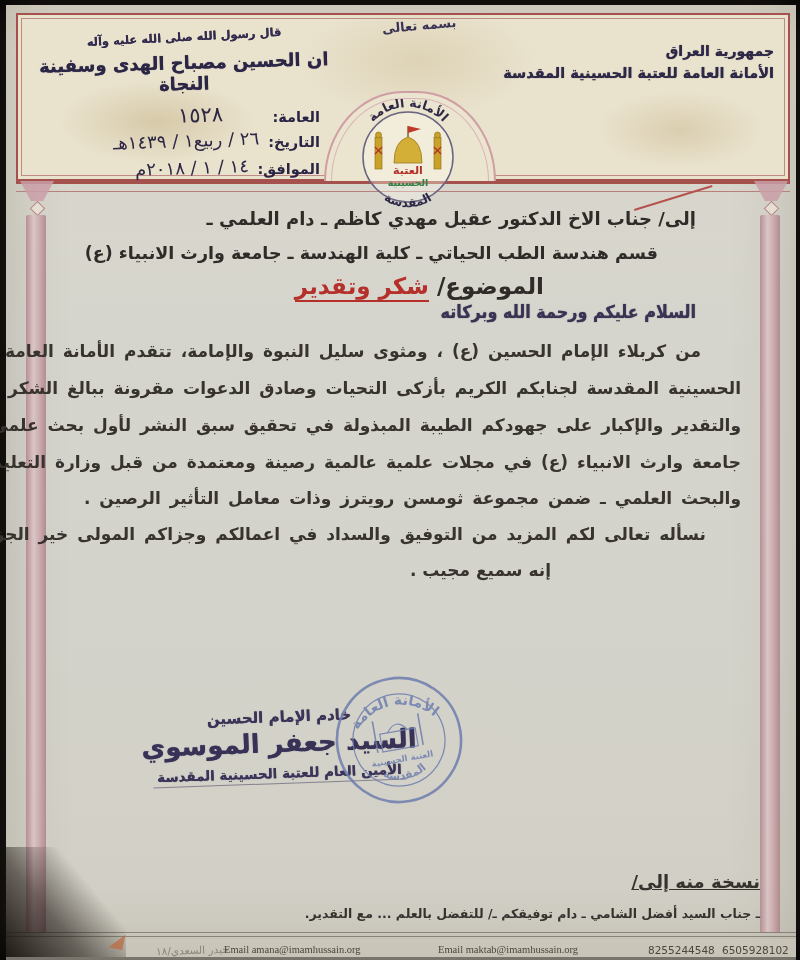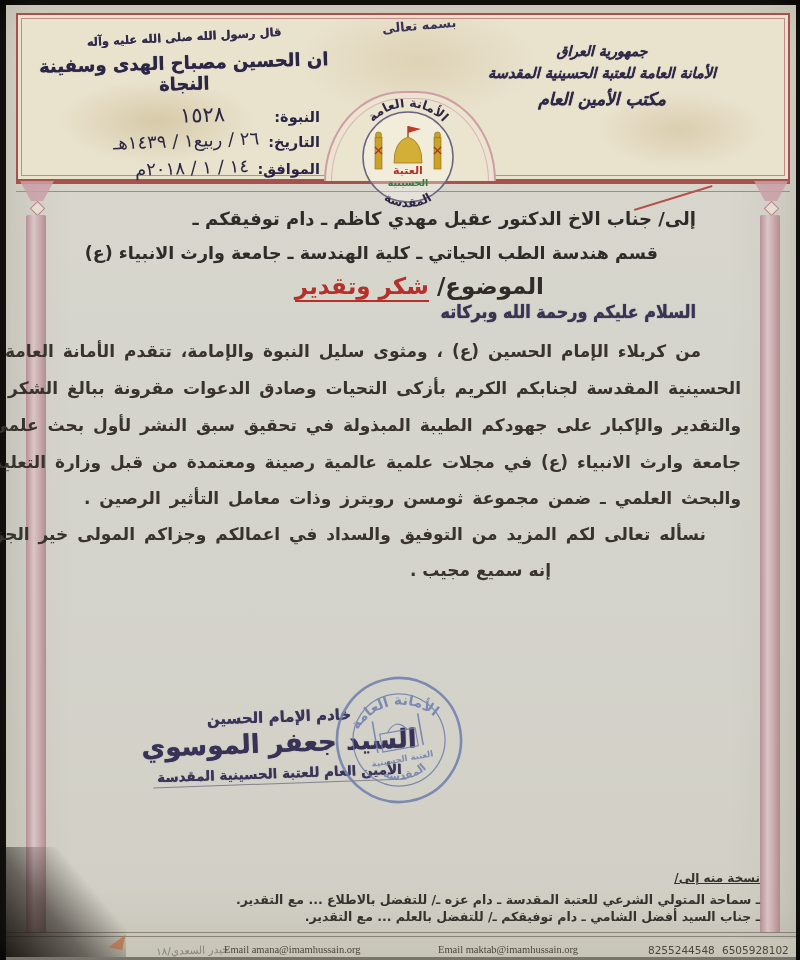--- a/index.html
+++ b/index.html
@@ -23,21 +23,21 @@
   .hdr-left{position:absolute;left:16px;top:12px;width:300px;height:154px;text-align:center;color:#2c2646;}
   .hadith-intro{font-size:11.5px;font-weight:bold;transform:rotate(-3deg);margin-top:3px;color:#332c4e;
     text-shadow:0 0 .5px #332c4e;}
   .hadith{font-size:18px;font-weight:bold;margin-top:8px;transform:rotate(-1.5deg);
     text-shadow:0 0 .7px #2c2646;}
   .refs{margin-top:9px;padding:0 14px;text-align:right;}
   .ref-row{display:flex;align-items:baseline;gap:9px;height:27px;}
   .ref-row .lbl{font-size:14.5px;font-weight:bold;color:#2a2444;}
   .ref-row .val{font-size:18px;color:#2c2745;letter-spacing:1px;transform:rotate(-2deg);}
   .ref-row.num .val{font-size:21px;margin-right:40px;}
-  .hdr-right{position:absolute;right:14px;top:10px;width:344px;height:154px;text-align:center;color:#2e2847;font-style:italic;}
+  .hdr-right{position:absolute;right:14px;top:10px;width:344px;height:154px;text-align:right;color:#2e2847;}
   .hdr-right div{text-shadow:0 0 .8px #2e2847;font-weight:bold;}
   .hr1{font-size:14px;margin-top:18px;}
   .hr2{font-size:17px;margin-top:9px;}
   .hr3{font-size:14.5px;margin-top:6px;}
   .hr4{font-size:17px;margin-top:8px;}
   .arch{position:absolute;left:318px;top:86px;width:168px;height:88px;border:2px solid #cf9ea4;border-bottom:none;
     border-radius:84px 84px 0 0/96px 96px 0 0;background:#ebe4cf;}
   .arch-inner{position:absolute;left:5px;top:5px;right:5px;bottom:0;border:1px solid #d9b3b8;border-bottom:none;
     border-radius:80px 80px 0 0/92px 92px 0 0;}
   .emblem{position:absolute;left:338px;top:94px;width:128px;height:112px;}
@@ -69,21 +69,21 @@
   
   .sig{position:absolute;left:118px;top:703px;width:310px;text-align:center;color:#3a3458;}
   .sig-line1{font-size:15px;font-weight:bold;transform:rotate(-2deg);text-shadow:0 0 .7px #3a3458;}
   .sig-name{font-size:26px;font-weight:bold;margin-top:2px;transform:rotate(-2deg);color:#383257;
     text-shadow:0 0 .8px #383257;}
   .sig-title{font-size:13.5px;font-weight:bold;margin-top:7px;transform:rotate(-2deg);
     text-shadow:0 0 .7px #3a3458;border-bottom:1px solid rgba(58,52,88,.5);display:inline-block;padding:0 4px 2px;}
   .stamp{position:absolute;left:318px;top:660px;width:150px;height:150px;opacity:.85;transform:rotate(-10deg);}
   
   .cc{position:absolute;right:36px;top:866px;text-align:right;color:#36322e;}
-  .cc-heading{font-size:12px;font-weight:bold;text-decoration:underline;margin-bottom:7px;text-align:right;}
+  .cc-heading{font-size:18px;font-weight:bold;text-decoration:underline;margin-bottom:14px;text-align:right;}
   .cc-item{font-size:12.5px;font-weight:bold;line-height:16.5px;}
   .bar-line{position:absolute;left:0;right:0;height:1px;background:#7a7468;opacity:.8;}
   .bar-content{position:absolute;left:0;right:0;top:934px;height:23px;background:rgba(206,202,190,.55);}
   .bar-content span{position:absolute;top:5px;font-size:10.5px;color:#4c463a;white-space:nowrap;}
   .clerk{left:150px;color:#8a8578 !important;transform:rotate(-2deg);}
   .email{font-family:"Liberation Serif",serif;}
   .em1{left:218px;} .em2{left:432px;}
   .ph1{left:642px;} .ph2{left:716px;}
   .corner-shadow{position:absolute;left:0;bottom:0;width:120px;height:110px;pointer-events:none;
     background:linear-gradient(50deg,rgba(24,18,14,.95) 0%,rgba(24,18,14,.55) 38%,transparent 68%);}
@@ -95,38 +95,37 @@
 
 <div class="photo">
   <div class="paper">
 
     <div class="header-frame">
       <div class="hdr-left">
         <div class="hadith-intro">قال رسول الله صلى الله عليه وآله</div>
         <div class="hadith">ان الحسين مصباح الهدى وسفينة النجاة</div>
         <div class="refs">
           <div class="ref-row num">
-            <span class="lbl">النبوة:</span>
+            <span class="lbl">العامة:</span>
             <span class="val">١٥٢٨</span>
           </div>
           <div class="ref-row">
             <span class="lbl">التاريخ:</span>
             <span class="val">٢٦ / ربيع١ / ١٤٣٩هـ</span>
           </div>
           <div class="ref-row">
             <span class="lbl">الموافق:</span>
             <span class="val">١٤ /  ١  / ٢٠١٨م</span>
           </div>
         </div>
       </div>
 
       <div class="hdr-right">
         <div class="hr1">جمهورية العراق</div>
         <div class="hr3">الأمانة العامة للعتبة الحسينية المقدسة</div>
-        <div class="hr4">مكتب الأمين العام</div>
       </div>
     </div>
 
     <div class="bismillah">بسمه تعالى</div>
     <div class="hr-double"></div>
 
     <div class="arch">
         <div class="arch-inner"></div>
       </div>
 
@@ -162,21 +161,21 @@
       <div class="gem"></div>
       <div class="shaft"></div>
     </div>
     <div class="pillar pillar-right">
       <div class="cap"></div>
       <div class="gem"></div>
       <div class="shaft"></div>
     </div>
 
     <div class="pen-mark"></div>
-    <div class="line to-line">إلى/ جناب الاخ الدكتور عقيل مهدي كاظم ـ دام توفيقكم ـ</div>
+    <div class="line to-line">إلى/ جناب الاخ الدكتور عقيل مهدي كاظم ـ دام العلمي ـ</div>
     <div class="line dept-line">قسم هندسة الطب الحياتي ـ كلية الهندسة ـ جامعة وارث الانبياء (ع)</div>
     <div class="line subject-line">
       <span>الموضوع/ </span><span class="subject-value">شكر وتقدير</span>
     </div>
     <div class="line salutation">السلام عليكم ورحمة الله وبركاته</div>
 
     <div class="line body-line bl1">من كربلاء الإمام الحسين (ع) ، ومثوى سليل النبوة والإمامة، تتقدم الأمانة العامة للعتبة</div>
     <div class="line body-line bl2">الحسينية المقدسة لجنابكم الكريم بأزكى التحيات وصادق الدعوات مقرونة ببالغ الشكر</div>
     <div class="line body-line bl3">والتقدير والإكبار على جهودكم الطيبة المبذولة في تحقيق سبق النشر لأول بحث علمي بأسم</div>
     <div class="line body-line bl4">جامعة وارث الانبياء (ع) في مجلات علمية عالمية رصينة ومعتمدة من قبل وزارة التعليم العالي</div>
@@ -204,21 +203,20 @@
         <path d="M 65,66 Q 75,52 85,66" fill="none" stroke="#6e7eae" stroke-width="1.2"></path>
         <line x1="52" y1="52" x2="52" y2="84" stroke="#6e7eae" stroke-width="1.6"></line>
         <line x1="98" y1="52" x2="98" y2="84" stroke="#6e7eae" stroke-width="1.6"></line>
         <text x="75" y="97" font-size="8.5" font-weight="bold" fill="#6e7eae" text-anchor="middle">العتبة الحسينية</text>
         <text font-size="11" font-weight="bold" fill="#6e7eae"><textPath href="#stBot" startOffset="50%" text-anchor="middle">المقدسة</textPath></text>
       </svg>
     </div>
 
     <div class="cc">
       <div class="cc-heading">نسخة منه إلى/</div>
-      <div class="cc-item">ـ سماحة المتولي الشرعي للعتبة المقدسة ـ دام عزه ـ/ للتفضل بالاطلاع ... مع التقدير.</div>
       <div class="cc-item">ـ جناب السيد أفضل الشامي ـ دام توفيقكم ـ/ للتفضل بالعلم ... مع التقدير.</div>
     </div>
 
     <div class="bar-line" style="top:927px;"></div>
     <div class="bar-line" style="top:931px;"></div>
     <div class="bar-content" dir="ltr">
       <span class="clerk">حيدر السعدي/١٨</span>
       <span class="email em1">Email amana@imamhussain.org</span>
       <span class="email em2">Email maktab@imamhussain.org</span>
       <span class="ph1">8255244548</span>

